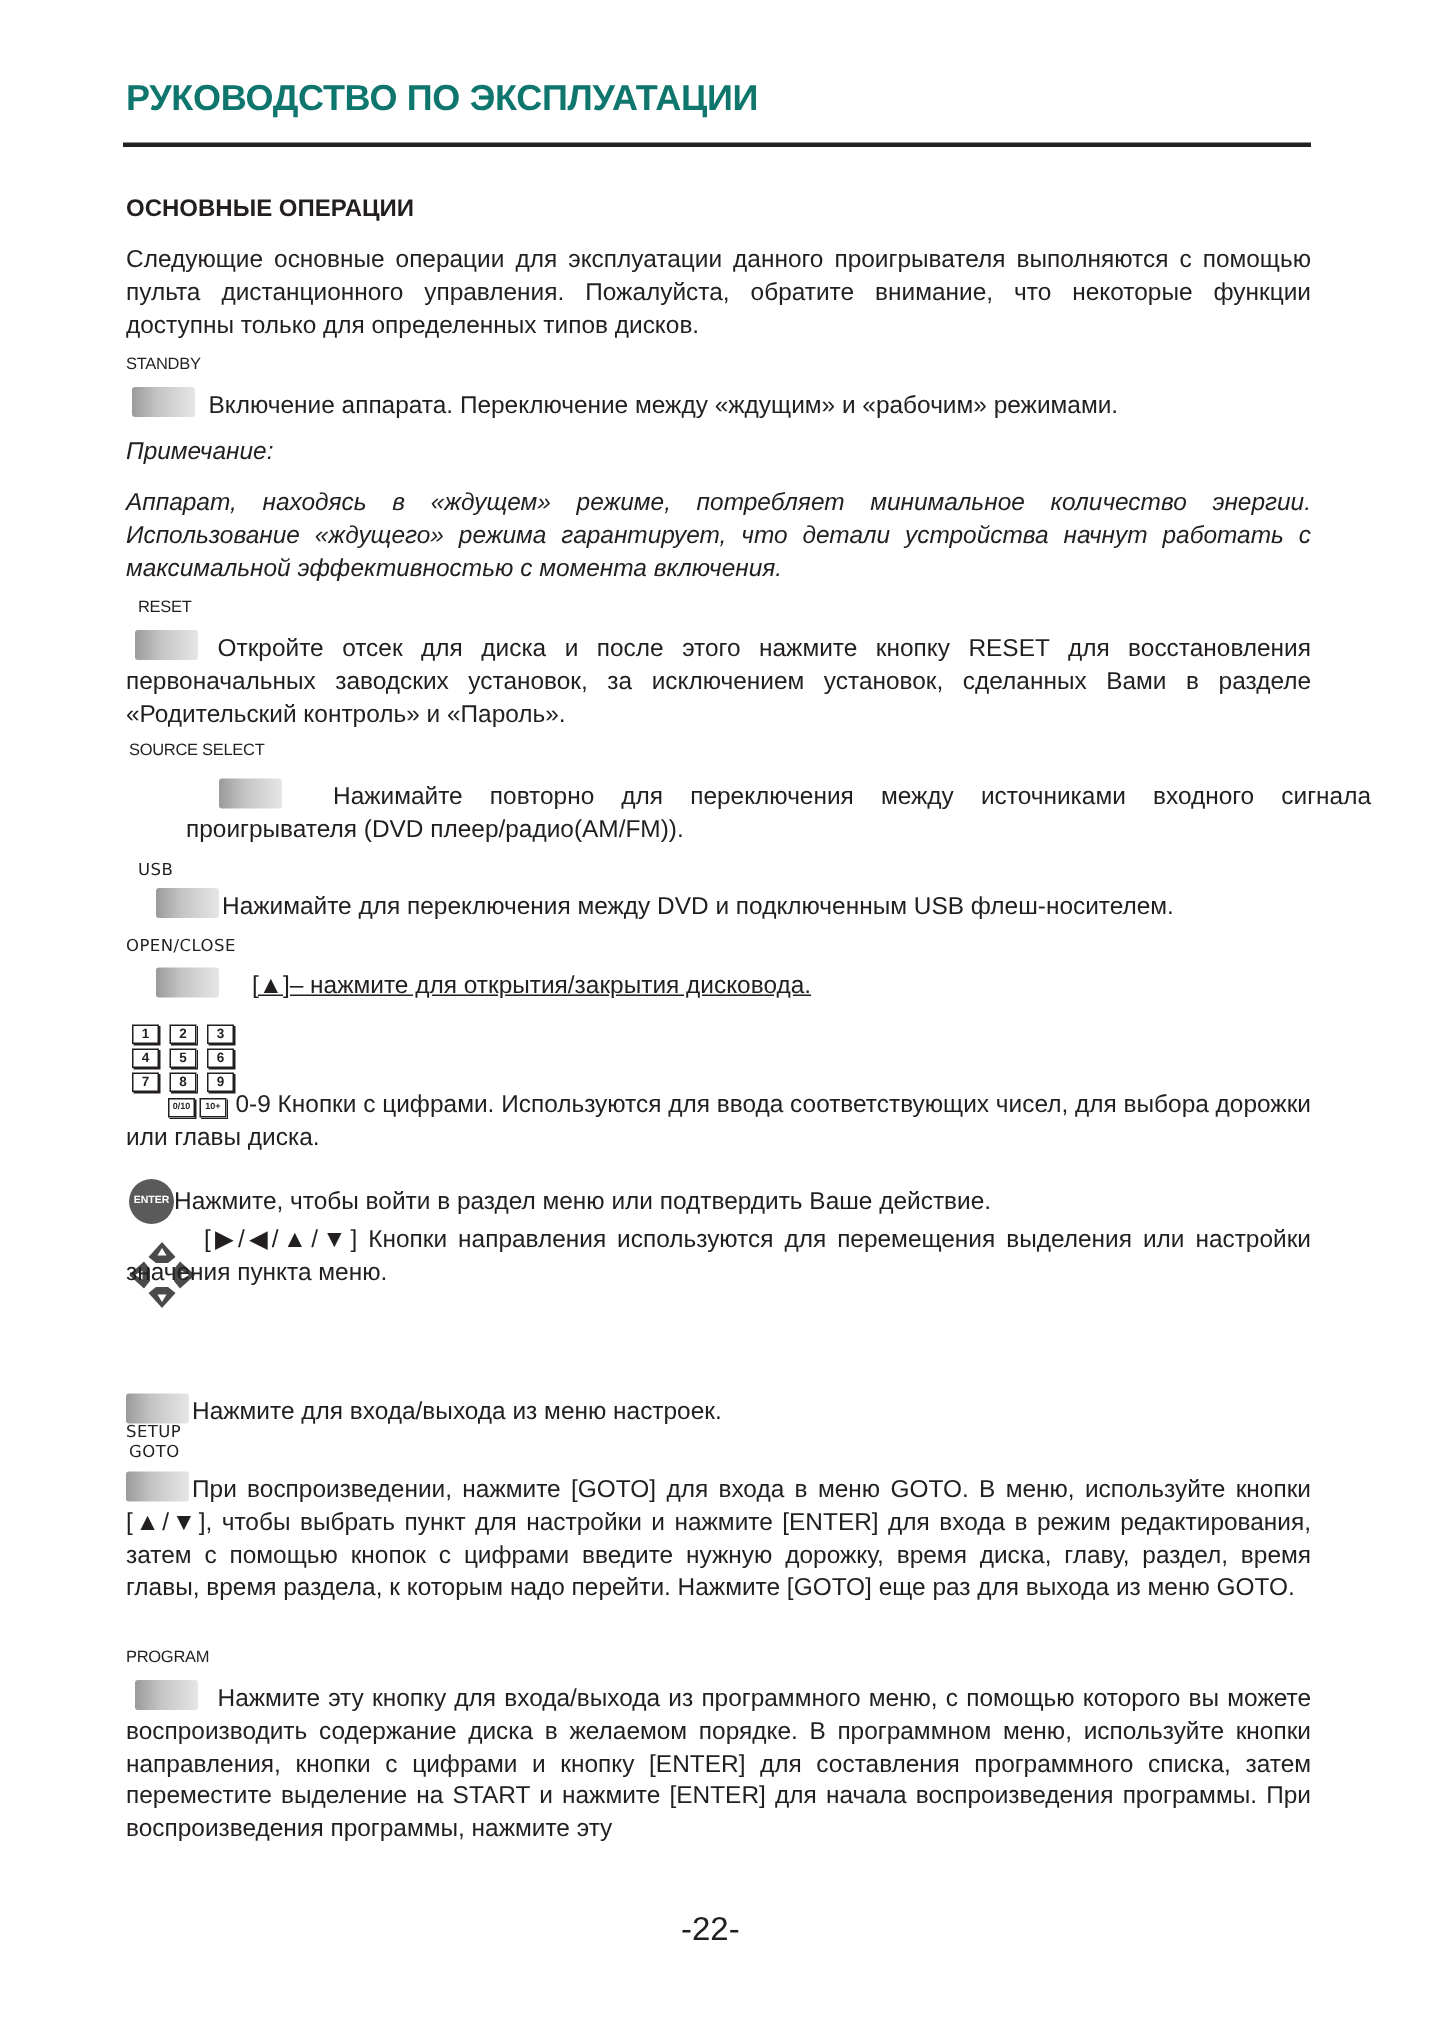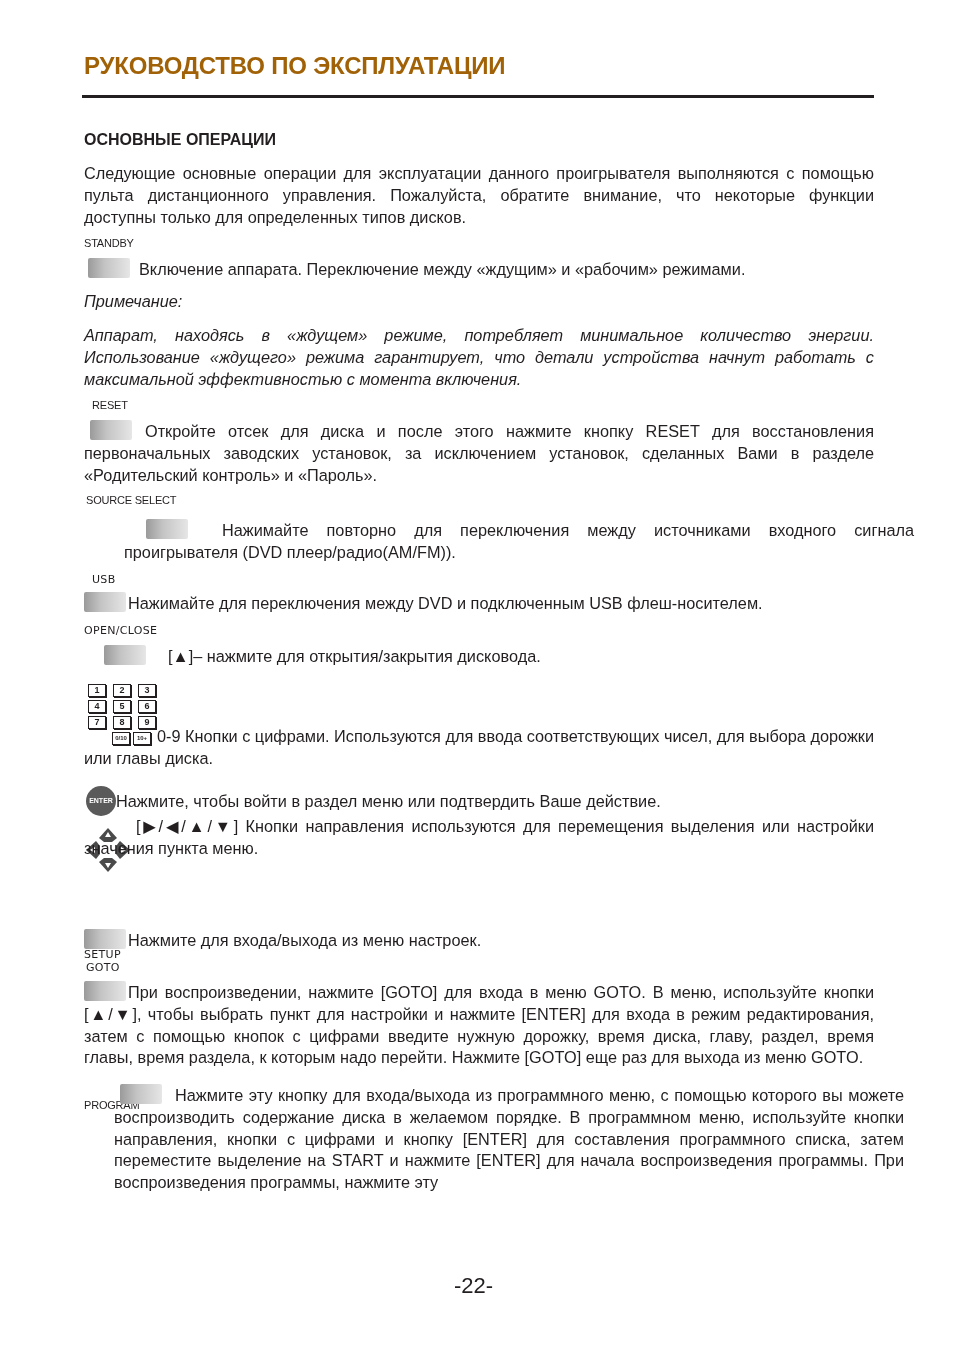--- a/index.html
+++ b/index.html
@@ -1,19 +1,19 @@
 <!DOCTYPE html>
 <html><head>
 <meta charset="utf-8">
 <style>
   html, body { margin: 0; padding: 0; background: #ffffff; }
   body { width: 954px; height: 1354px; position: relative; overflow: hidden;
          font-family: "Liberation Sans", sans-serif; color: #231f20; }
   .page { position: absolute; left: 84px; top: 0; width: 790px; }
-  .title { position: absolute; left: 0; top: 52px; font-size: 24px; font-weight: bold; letter-spacing: -0.2px; color: #a16207; }
+  .title { position: absolute; left: 0; top: 52px; font-size: 24px; font-weight: bold; letter-spacing: -0.2px; color: #0f766e; }
   .rule { position: absolute; left: -2px; top: 95px; width: 792px; height: 3px; background: #231f20; }
   .section { position: absolute; left: 0; top: 131px; font-size: 16px; font-weight: bold; }
   .para { position: absolute; left: 0; width: 790px; font-size: 16.3px; line-height: 21.8px; text-align: justify; }
   .italic { font-style: italic; }
   .label { position: absolute; left: 0; font-size: 11px; letter-spacing: -0.2px; }
   .label.sans { font-family: "DejaVu Sans", sans-serif; font-size: 11px; letter-spacing: 0.3px; }
   .btn { display: inline-block; width: 42px; height: 20px; vertical-align: -3px;
          background: linear-gradient(90deg, #9a9a9a 0%, #c4c4c4 40%, #e6e6e6 100%);
          border-radius: 2px; }
   .num-grid { position: absolute; left: 4px; top: 679px; }
@@ -52,26 +52,26 @@
   <div class="para" style="top:420px;">
     <span class="btn" style="margin-left:6px;margin-right:13px;"></span><span>Откройте отсек для диска и после этого нажмите кнопку RESET для восстановления первоначальных заводских установок, за исключением установок, сделанных Вами в разделе «Родительский контроль» и «Пароль».</span>
   </div>
 
   <div class="label" style="top:494px;left:2px;">SOURCE SELECT</div>
   <div class="para" style="top:519px;margin-left:40px;">
     <span class="btn" style="margin-left:22px;margin-right:34px;"></span><span>Нажимайте повторно для переключения между источниками входного сигнала проигрывателя (DVD плеер/радио(AM/FM)).</span>
   </div>
 
   <div class="label sans" style="top:573px;left:8px;">USB</div>
-  <div class="para" style="top:592px;">
+  <div class="para" style="top:592px;margin-left:20px;">
     <span class="btn" style="margin-left:0px;margin-right:2px;"></span><span>Нажимайте для переключения между DVD и подключенным USB флеш-носителем.</span>
   </div>
 
   <div class="label sans" style="top:624px;">OPEN/CLOSE</div>
-  <div class="para" style="top:645px;">
+  <div class="para" style="top:645px;text-decoration:underline;">
     <span class="btn" style="margin-left:20px;margin-right:22px;"></span><span>[▲]– нажмите для открытия/закрытия дисковода.</span>
   </div>
 
   <div class="num-grid">
     <div class="num-row">
       <span class="num-key">1</span><span class="num-key">2</span><span class="num-key">3</span>
     </div>
     <div class="num-row">
       <span class="num-key">4</span><span class="num-key">5</span><span class="num-key">6</span>
     </div>
@@ -107,18 +107,18 @@
   <div class="para" style="top:929px;">
     <span class="btn" style="margin-left:0px;margin-right:2px;"></span><span>Нажмите для входа/выхода из меню настроек.</span>
   </div>
 
   <div class="label sans" style="top:961px;left:2px;">GOTO</div>
   <div class="para" style="top:981px;">
     <span class="btn" style="margin-left:0px;margin-right:2px;"></span><span>При воспроизведении, нажмите [GOTO] для входа в меню GOTO. В меню, используйте кнопки [▲/▼], чтобы выбрать пункт для настройки и нажмите  [ENTER] для входа в режим редактирования, затем с помощью кнопок с цифрами введите нужную дорожку, время диска, главу, раздел, время главы, время раздела, к которым надо перейти. Нажмите [GOTO] еще раз для выхода из меню GOTO.</span>
   </div>
 
   <div class="label" style="top:1099px;">PROGRAM</div>
-  <div class="para" style="top:1084px;margin-left:30px;">
+  <div class="para" style="top:1120px;">
     <span class="btn" style="margin-left:6px;margin-right:13px;"></span><span>Нажмите эту кнопку для входа/выхода из программного меню, с помощью которого вы можете воспроизводить содержание диска в желаемом порядке. В программном меню, используйте кнопки направления, кнопки с цифрами и кнопку [ENTER] для составления программного списка, затем переместите выделение на START и нажмите [ENTER] для начала воспроизведения программы. При воспроизведения программы,  нажмите эту</span>
   </div>
 
   <div class="page-num">-22-</div>
 </div>
 
 </body></html>

